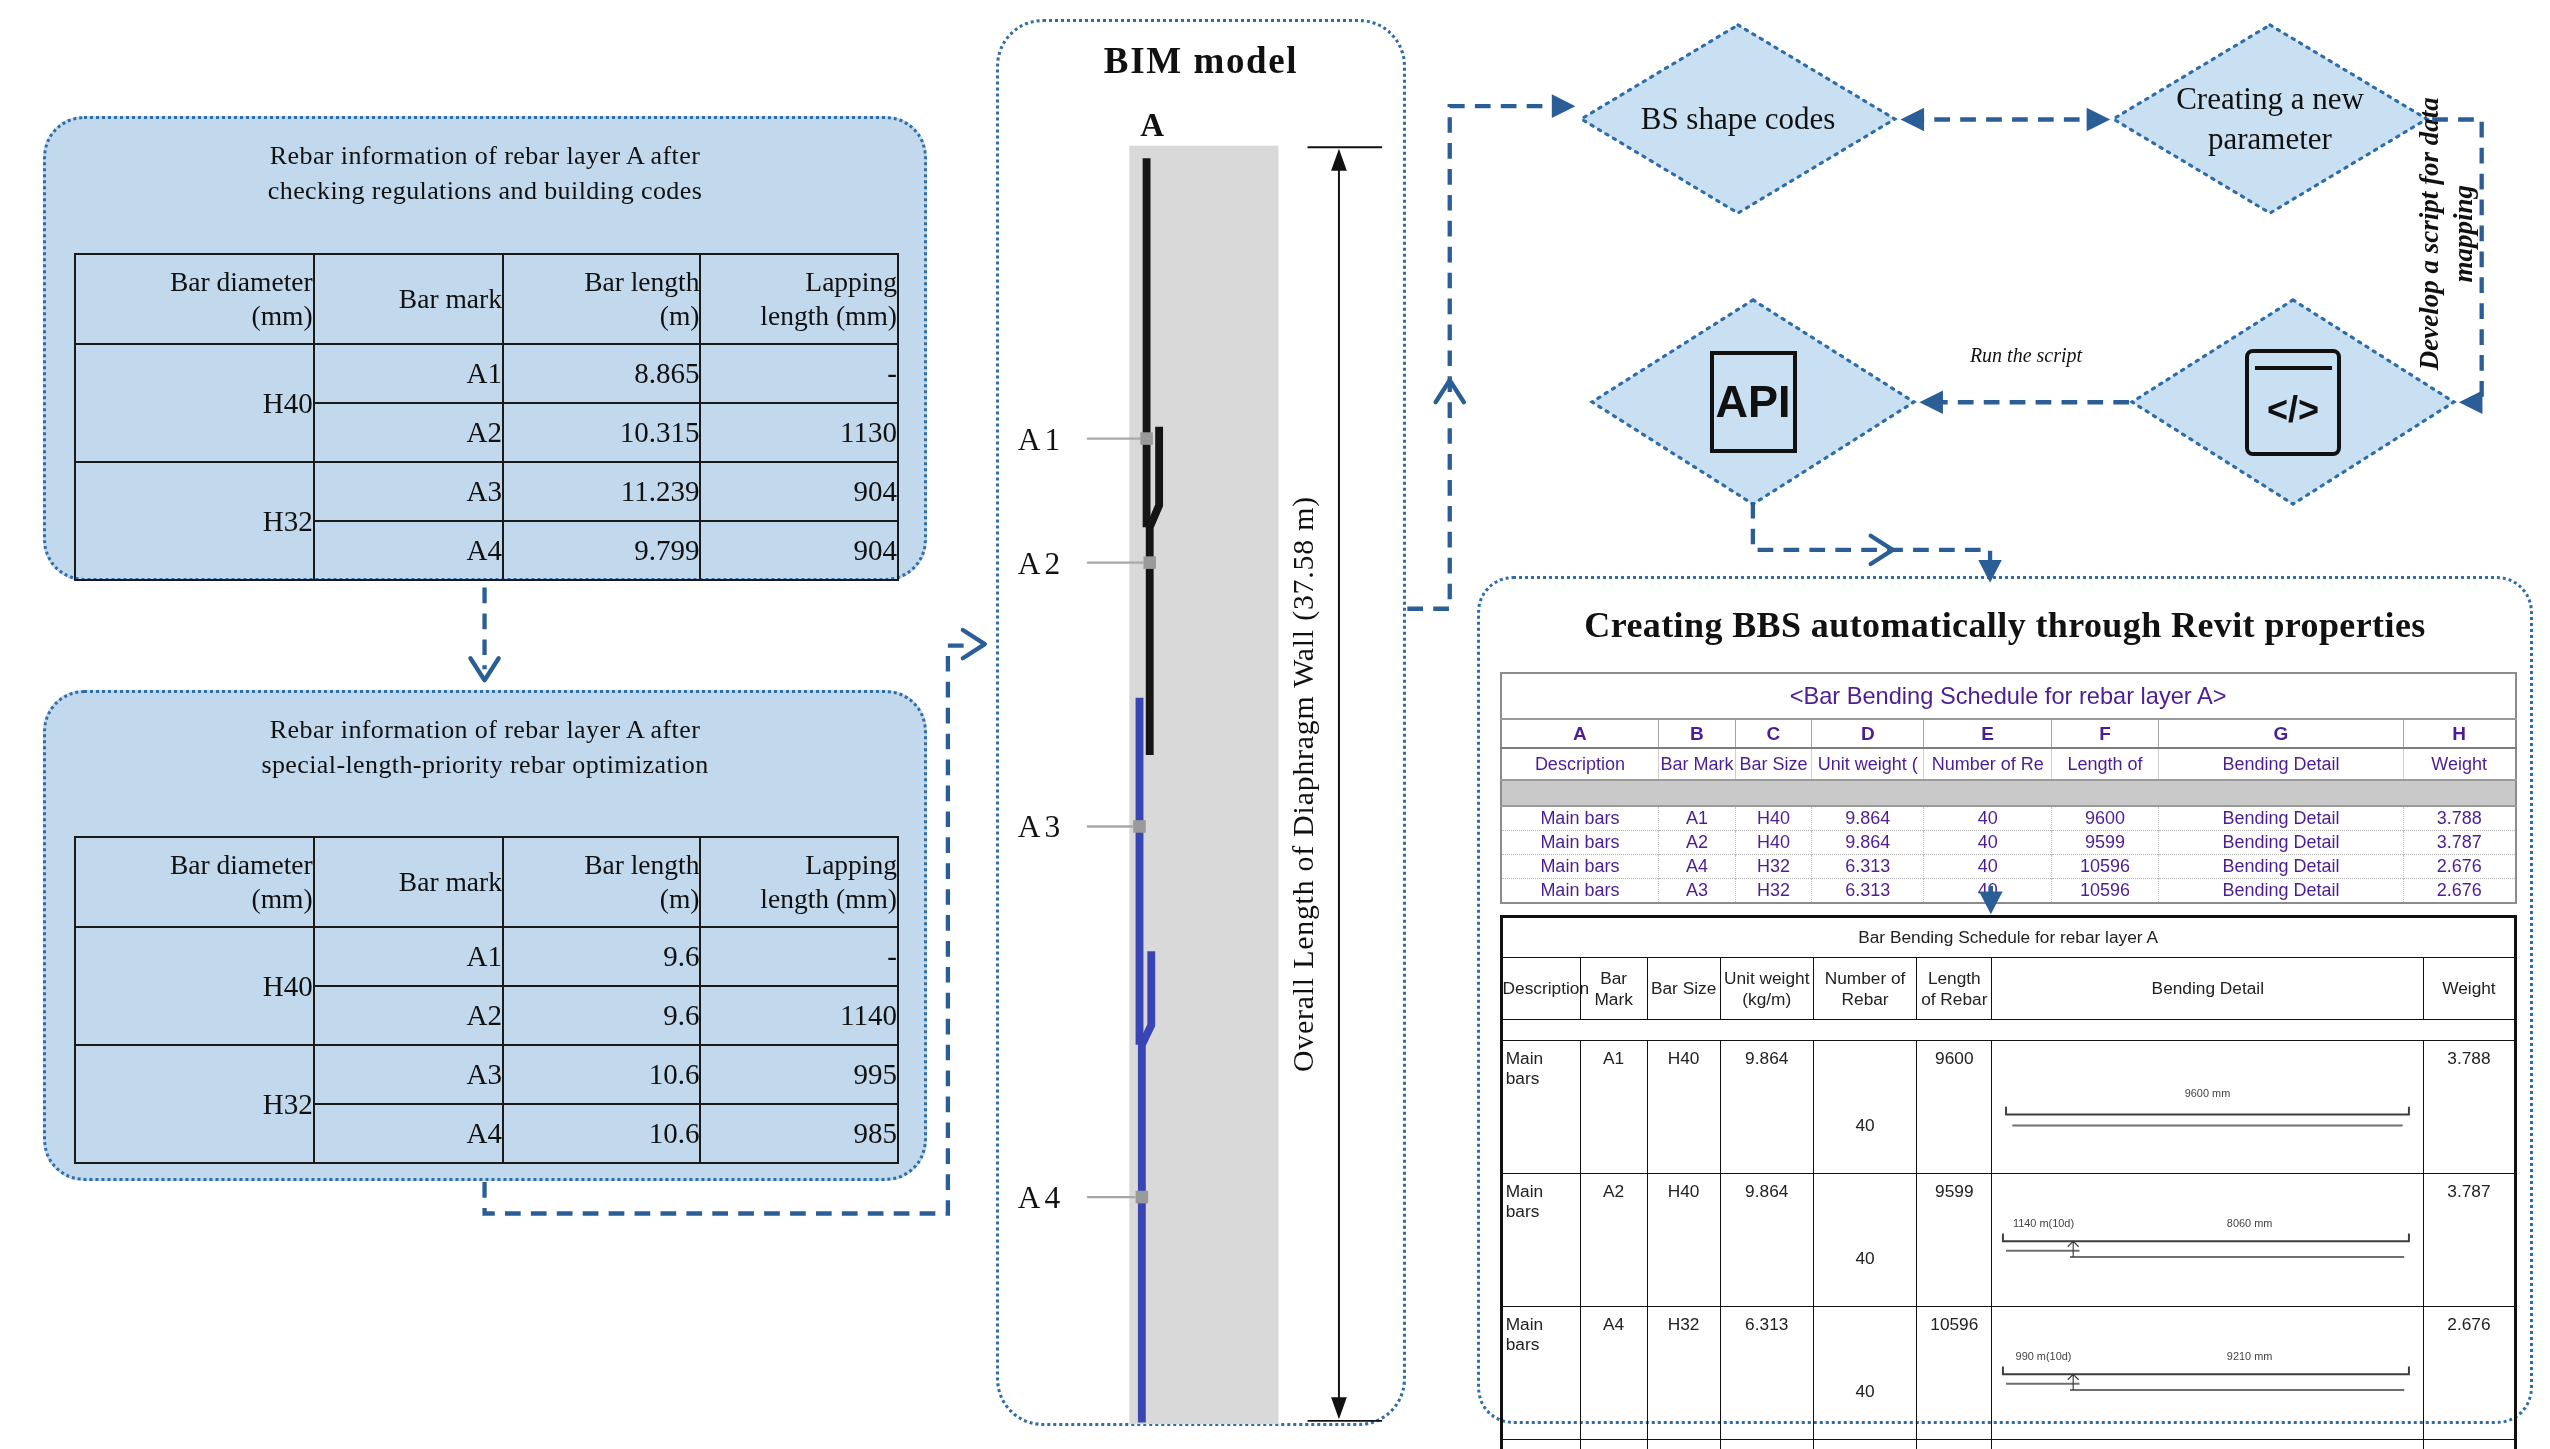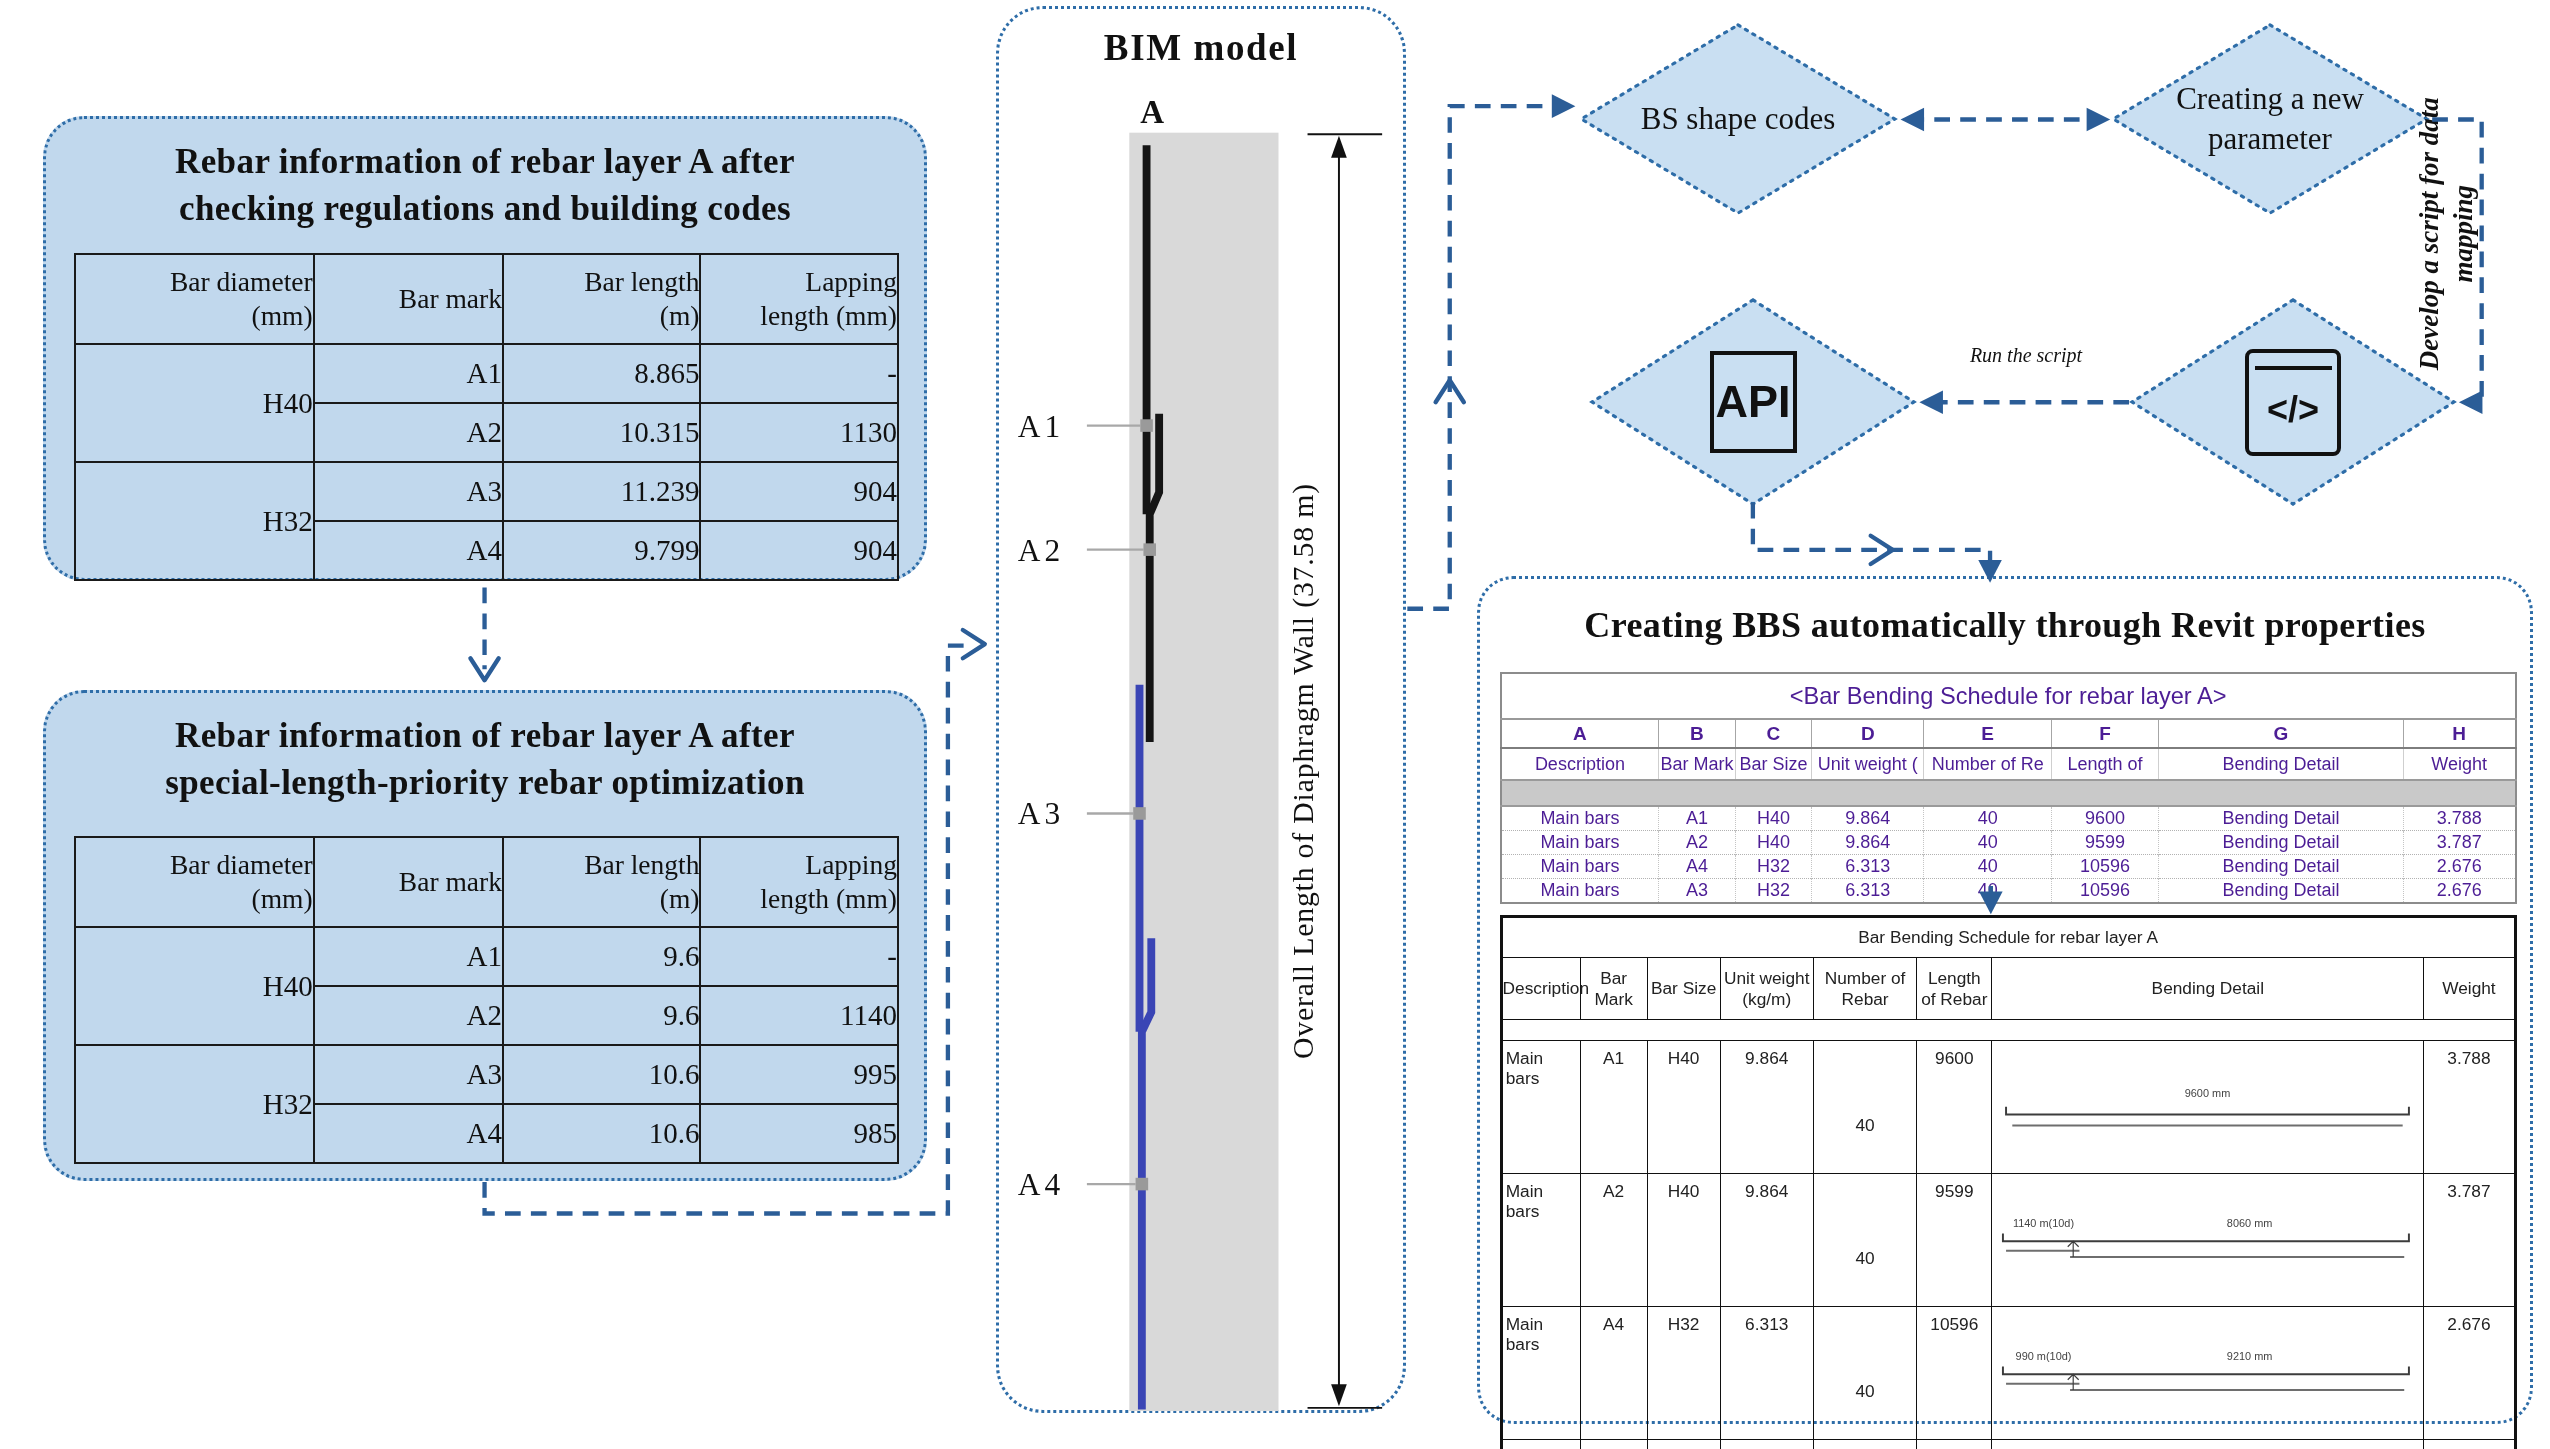--- a/index.html
+++ b/index.html
@@ -1,28 +1,28 @@
 <!DOCTYPE html>
 <html style="font-size:12.6px"><head>
 <meta charset="utf-8">
 <style>
   html,body{margin:0;padding:0;background:#fff;}
   #canvas{position:relative;width:2550px;height:1450px;background:#ffffff;overflow:hidden;
           font-family:"Liberation Serif","DejaVu Serif",serif;color:#111;}
 
   
   .info-box{position:absolute;background:#C1D8ED;border:3.9px dotted #2E6DA8;border-radius:41px;box-sizing:border-box;}
-  .info-title{font-weight:bold;text-align:center;font-size:35px;line-height:1.32;margin-top:20.4px;white-space:pre-line;letter-spacing:0.4px;}
+  .info-title{font-weight:normal;text-align:center;font-size:26px;line-height:1.32;margin-top:20.4px;white-space:pre-line;letter-spacing:0.4px;}
   .info-table{position:absolute;border-collapse:collapse;table-layout:fixed;text-align:right;font-size:29px;}
   .info-table th,.info-table td{border:2.4px solid #1a1a1a;white-space:pre-line;padding:0;font-weight:normal;line-height:1.25;}
   .info-table thead th{height:88px;font-size:27.5px;}
   .info-table tbody td{height:57px;}
 
   
-  .bim-box{position:absolute;left:996px;top:6px;width:410px;height:1407px;border:3.9px dotted #2E6DA8;border-radius:47px;box-sizing:border-box;background:#fff;}
+  .bim-box{position:absolute;left:996px;top:19px;width:410px;height:1407px;border:3.9px dotted #2E6DA8;border-radius:47px;box-sizing:border-box;background:#fff;}
   .bim-title{font-weight:bold;text-align:center;font-size:37px;margin-top:17.3px;letter-spacing:1.6px;}
   .bim-svg{position:absolute;left:6.3px;top:75px;}
   .bim-label{font-size:40px;letter-spacing:5px;fill:#111;}
   .leader{stroke:#a8a8a8;stroke-width:3;}
   .leader-dot{fill:#9a9a9a;}
   .dim-line{stroke:#111;stroke-width:2.5;}
   .dim-text{font-size:38px;fill:#111;letter-spacing:1px;}
   .bar-black{stroke:#151515;stroke-width:10;fill:none;}
   .bar-blue{stroke:#3A45B5;stroke-width:10;fill:none;}
 

